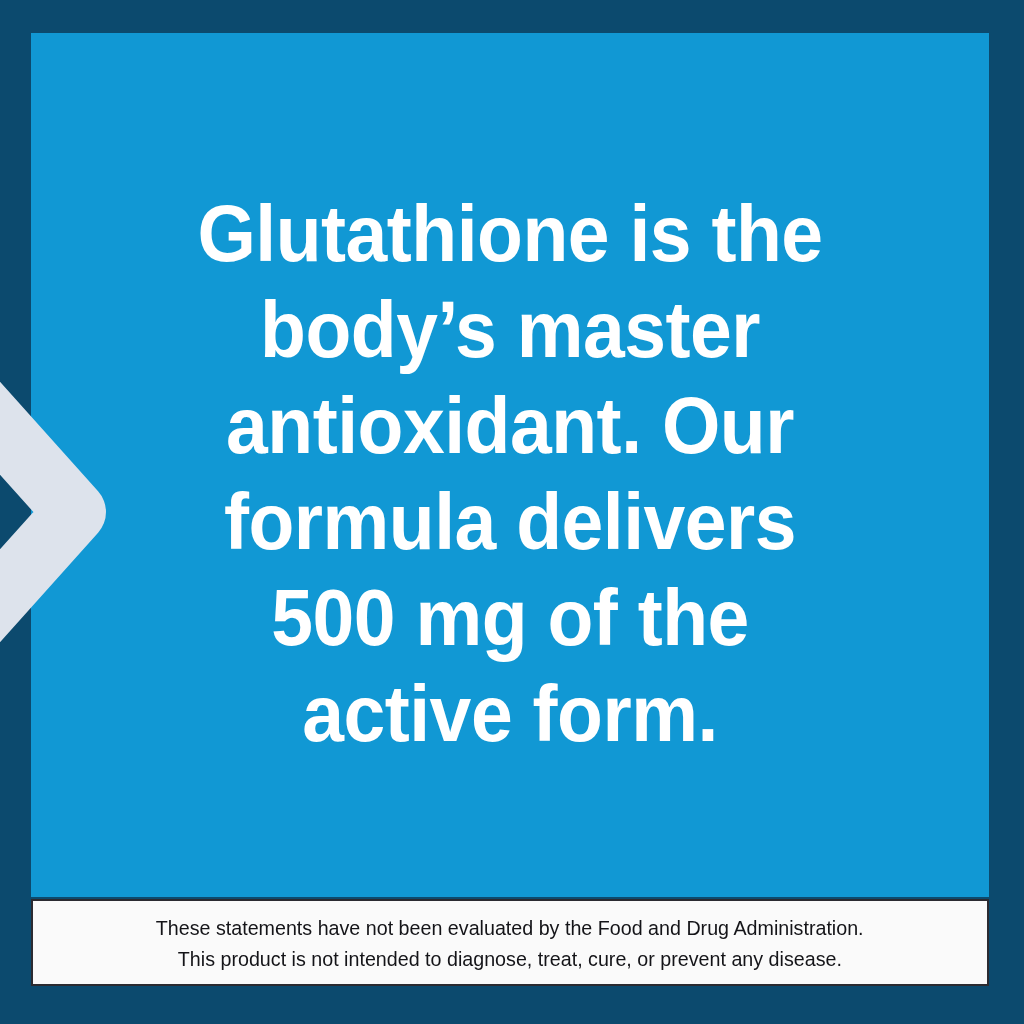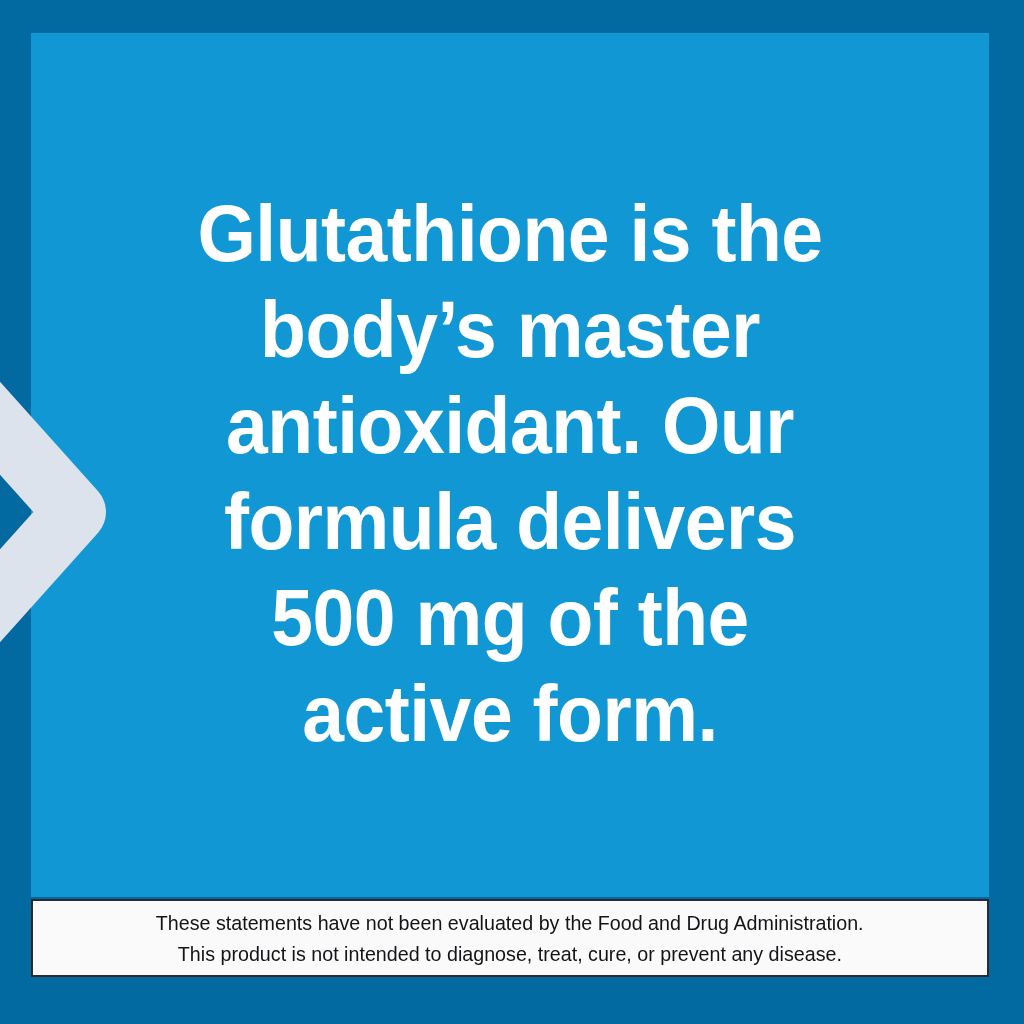--- a/index.html
+++ b/index.html
@@ -11,21 +11,21 @@
     height: 1024px;
     background: #dde3ec;
     font-family: "Liberation Sans", sans-serif;
     overflow: hidden;
   }
 
   #canvas {
     position: relative;
     width: 1024px;
     height: 1024px;
-    background: #0369a1;
+    background: #0c4a6e;
   }
 
   
   #blue-panel {
     position: absolute;
     left: 31px;
     top: 33px;
     width: 958px;
     height: 864px;
     background: #1198d4;
@@ -61,21 +61,21 @@
     display: block;
     white-space: nowrap;
   }
 
   
   #disclaimer-box {
     position: absolute;
     left: 31px;
     top: 899px;
     width: 958px;
-    height: 78px;
+    height: 87px;
     box-sizing: border-box;
     background: #fafafa;
     border: 2px solid #2b2b31;
     display: flex;
     flex-direction: column;
     align-items: center;
     justify-content: center;
   }
   #disclaimer-box .disc-line {
     display: block;

